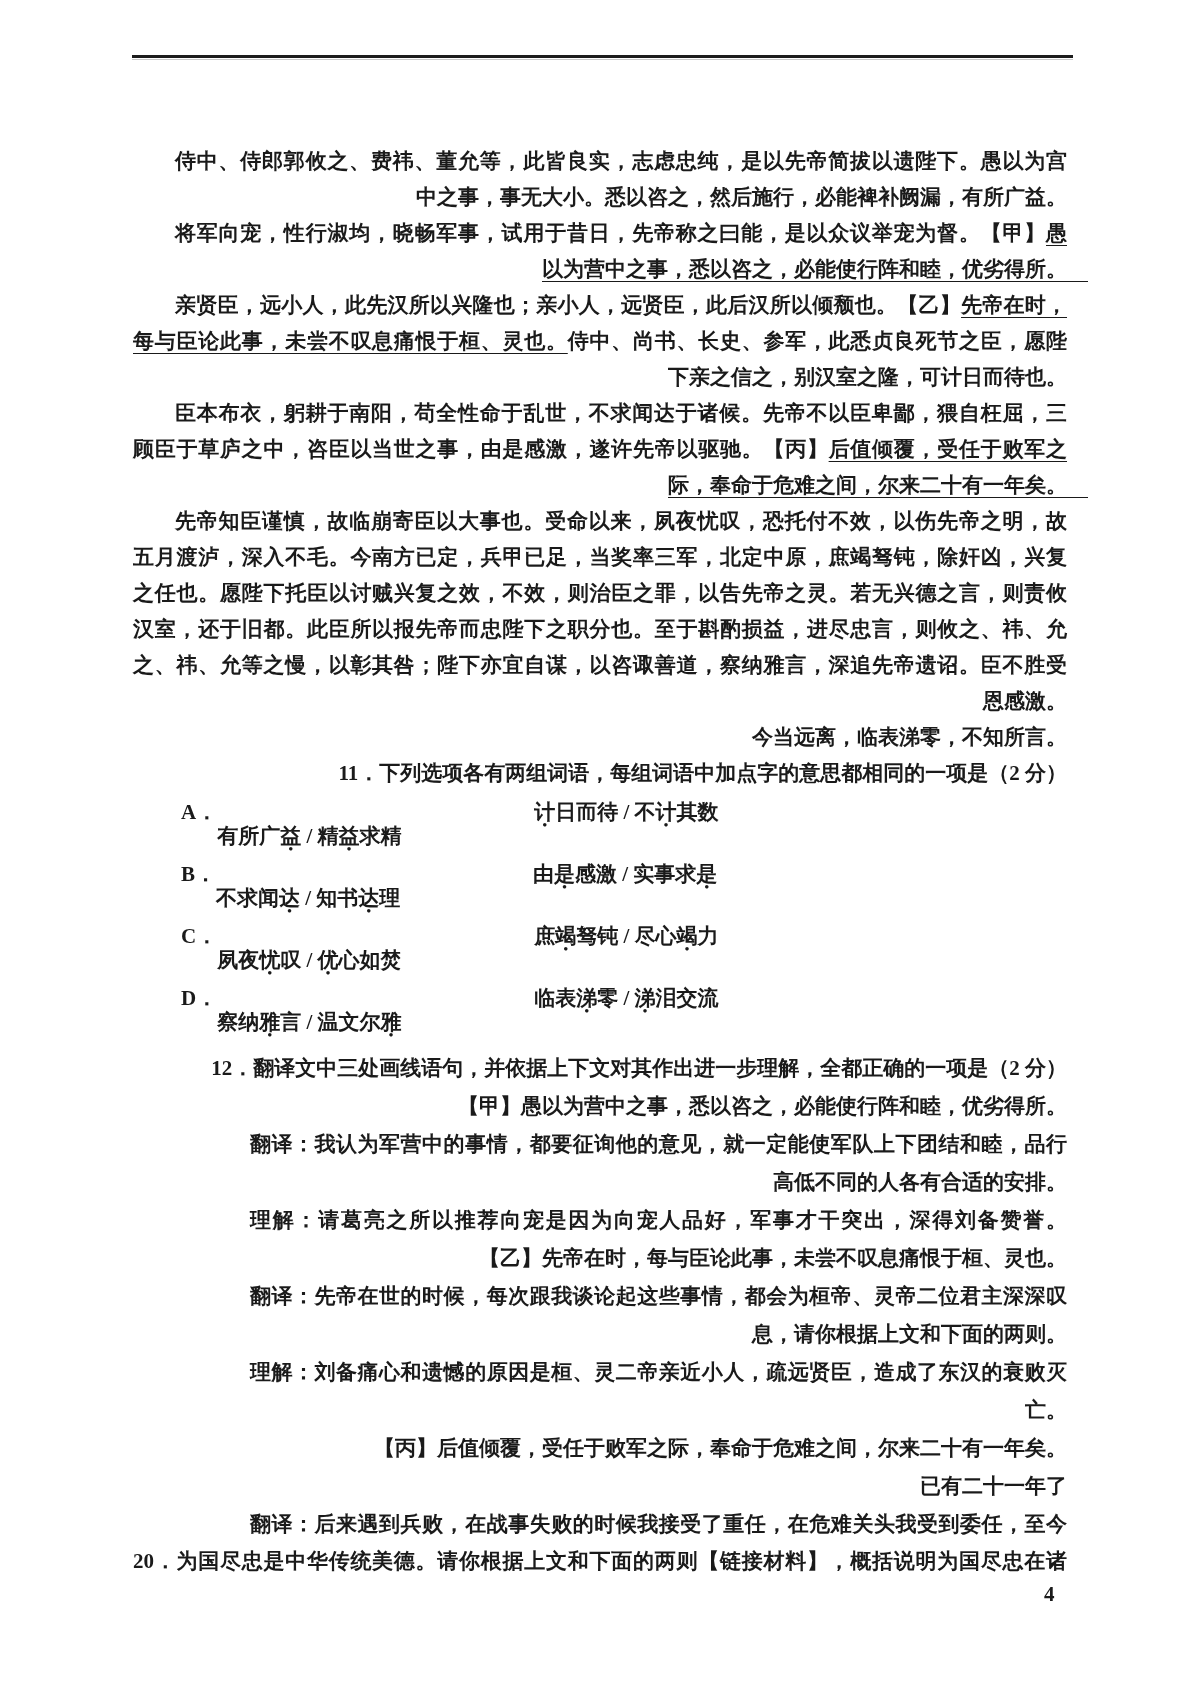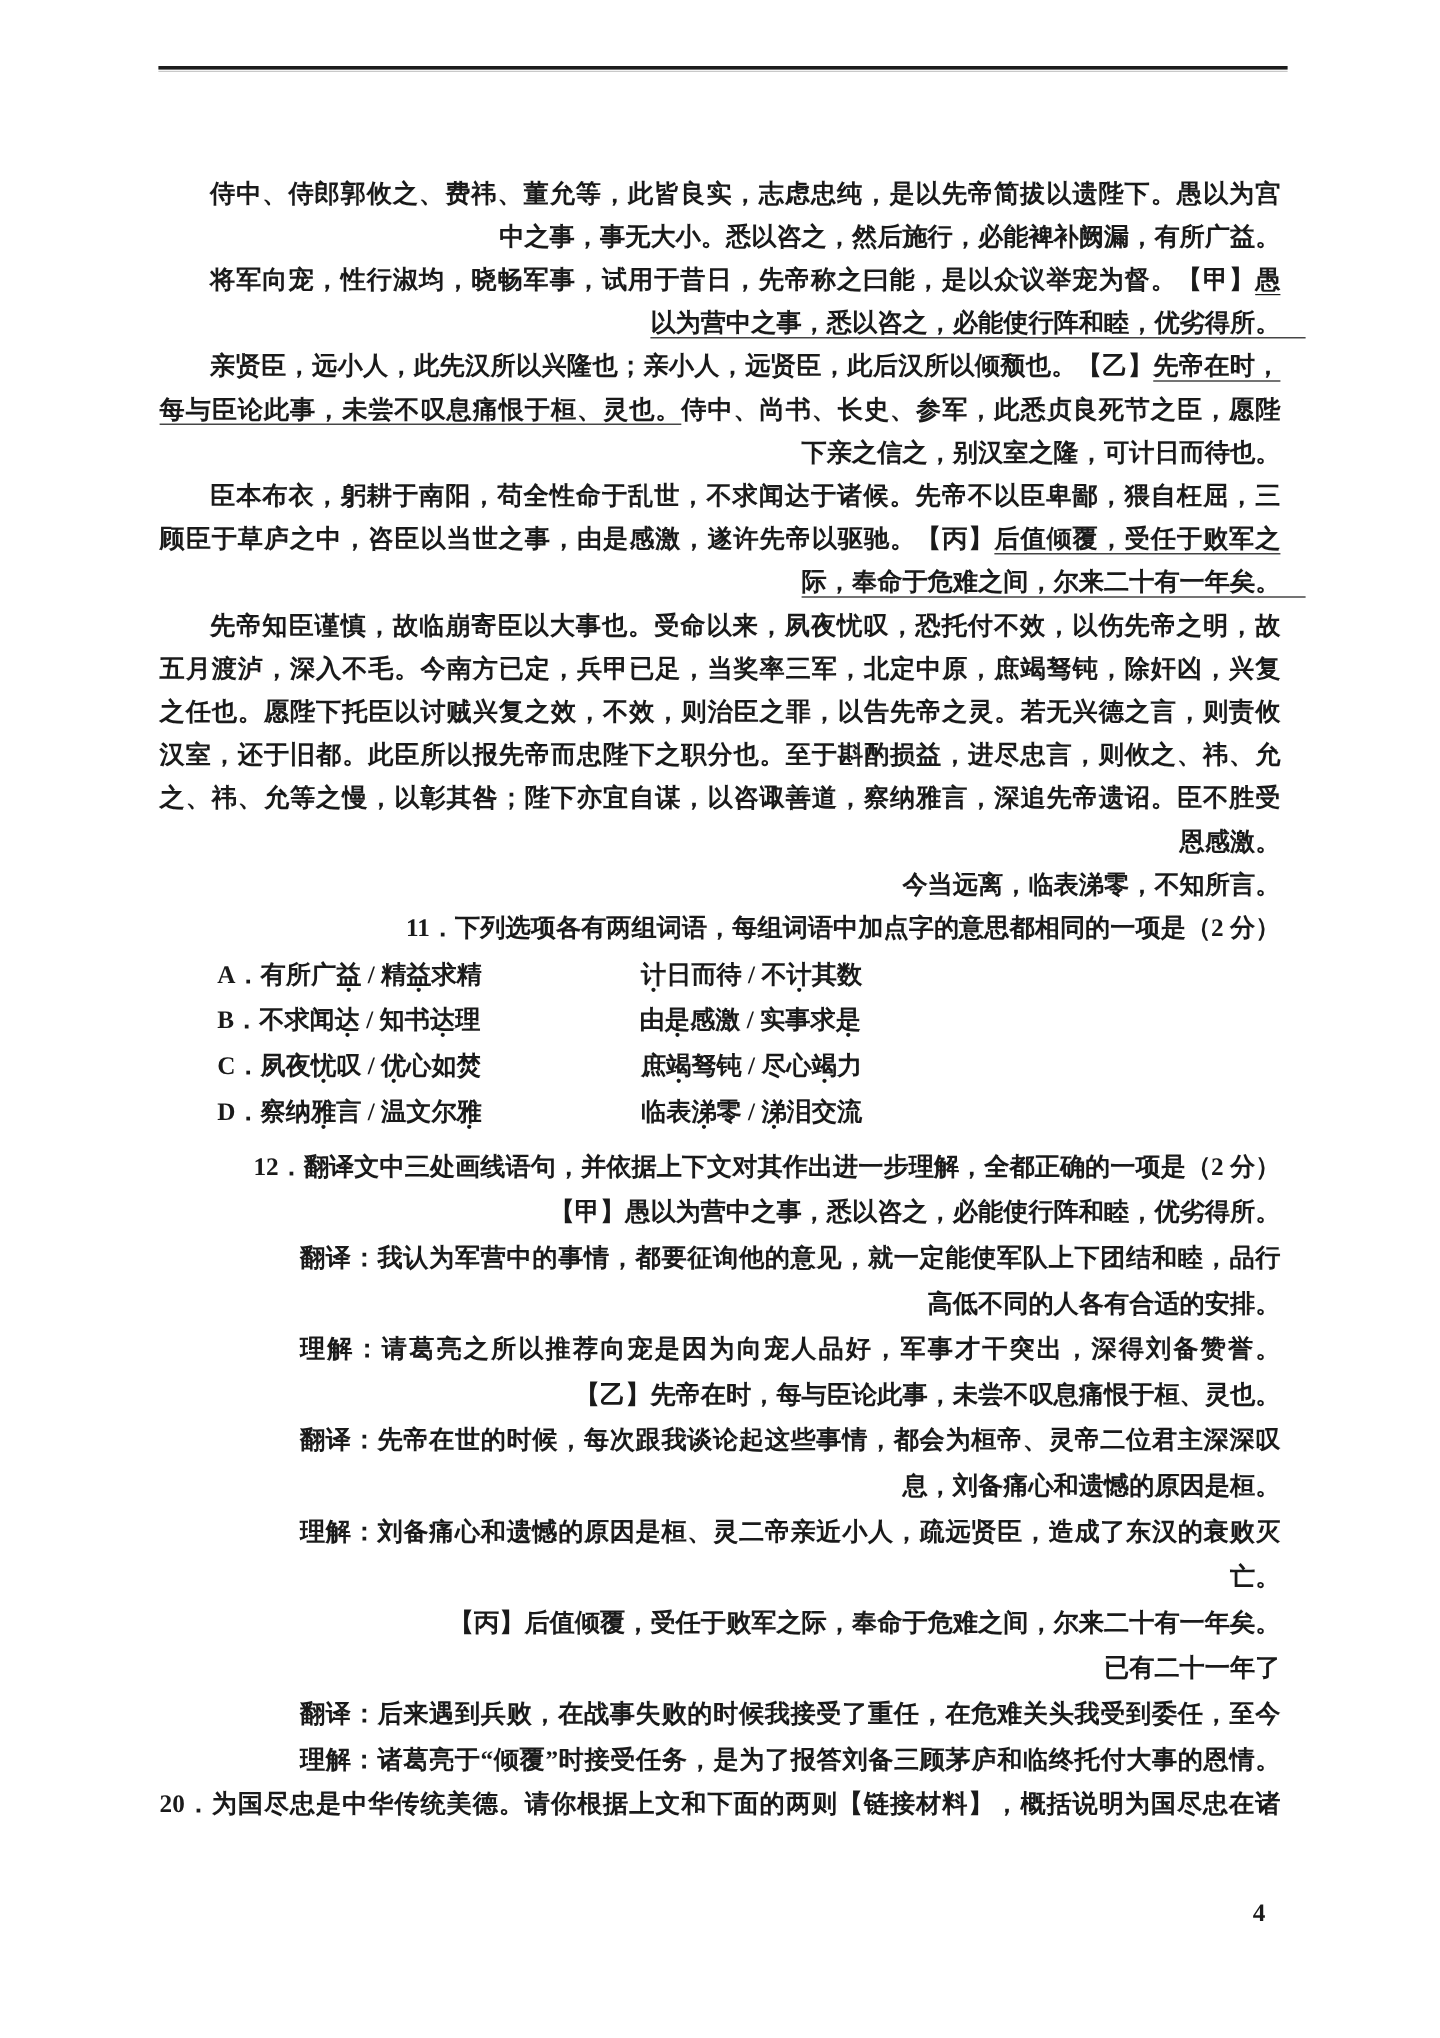--- a/index.html
+++ b/index.html
@@ -24,21 +24,21 @@
   .just { text-align: justify; text-align-last: justify; }
   .ind  { text-indent: 42px; }
   .kind-bracket { padding-left: 22px; }
   .kind-label   { padding-left: 117px; }
   .kind-cont    { padding-left: 183px; }
 
   .u { text-decoration: underline; text-underline-offset: 5px; text-decoration-thickness: 1px; }
 
   .opts { padding-left: 48px; line-height: 38px; margin: 2px 0 8px 0; }
   .opt-row { display: flex; }
-  .opt-col1 { display: inline-block; width: 317px; }
+  .opt-col1 { display: inline-block; width: 317px; margin-top: 24px; }
   .opt-col2 { display: inline-block; }
 
   .dot { position: relative; display: inline-block; }
   .dot::after {
     content: "\2022";
     position: absolute; left: 50%; transform: translateX(-50%);
     top: 25px; font-size: 13px; line-height: 1; color: #1a1a1a;
   }
 
   .q12 .line { line-height: 38px; min-height: 38px; }
@@ -112,27 +112,26 @@
       <div>
           <div class="line"><span>12．翻译文中三处画线语句，并依据上下文对其作出进一步理解，全都正确的一项是（2 分）</span></div>
         </div>
       <div>
           <div class="line kind-bracket"><span>【甲】愚以为营中之事，悉以咨之，必能使行阵和睦，优劣得所。</span></div>
           <div class="line kind-label just"><span>翻译：我认为军营中的事情，都要征询他的意见，就一定能使军队上下团结和睦，品行</span></div>
           <div class="line kind-cont"><span>高低不同的人各有合适的安排。</span></div>
           <div class="line kind-label just"><span>理解：请葛亮之所以推荐向宠是因为向宠人品好，军事才干突出，深得刘备赞誉。</span></div>
           <div class="line kind-bracket"><span>【乙】先帝在时，每与臣论此事，未尝不叹息痛恨于桓、灵也。</span></div>
           <div class="line kind-label just"><span>翻译：先帝在世的时候，每次跟我谈论起这些事情，都会为桓帝、灵帝二位君主深深叹</span></div>
-          <div class="line kind-cont"><span>息，刘备痛心和遗憾的原因是桓。</span></div>
+          <div class="line kind-cont"><span>息，请你根据上文和下面的两则。</span></div>
           <div class="line kind-label just"><span>理解：刘备痛心和遗憾的原因是桓、灵二帝亲近小人，疏远贤臣，造成了东汉的衰败灭</span></div>
           <div class="line kind-cont"><span>亡。</span></div>
           <div class="line kind-bracket"><span>【丙】后值倾覆，受任于败军之际，奉命于危难之间，尔来二十有一年矣。</span></div>
           <div class="line kind-cont"><span>已有二十一年了</span></div>
           <div class="line kind-label just"><span>翻译：后来遇到兵败，在战事失败的时候我接受了重任，在危难关头我受到委任，至今</span></div>
-          <div class="line kind-label just"><span>理解：诸葛亮于“倾覆”时接受任务，是为了报答刘备三顾茅庐和临终托付大事的恩情。</span></div>
         </div>
     </div>
 
     <div>
       <div>
           <div class="line just"><span>20．为国尽忠是中华传统美德。请你根据上文和下面的两则【链接材料】，概括说明为国尽忠在诸</span></div>
         </div>
     </div>
 
   </div>

